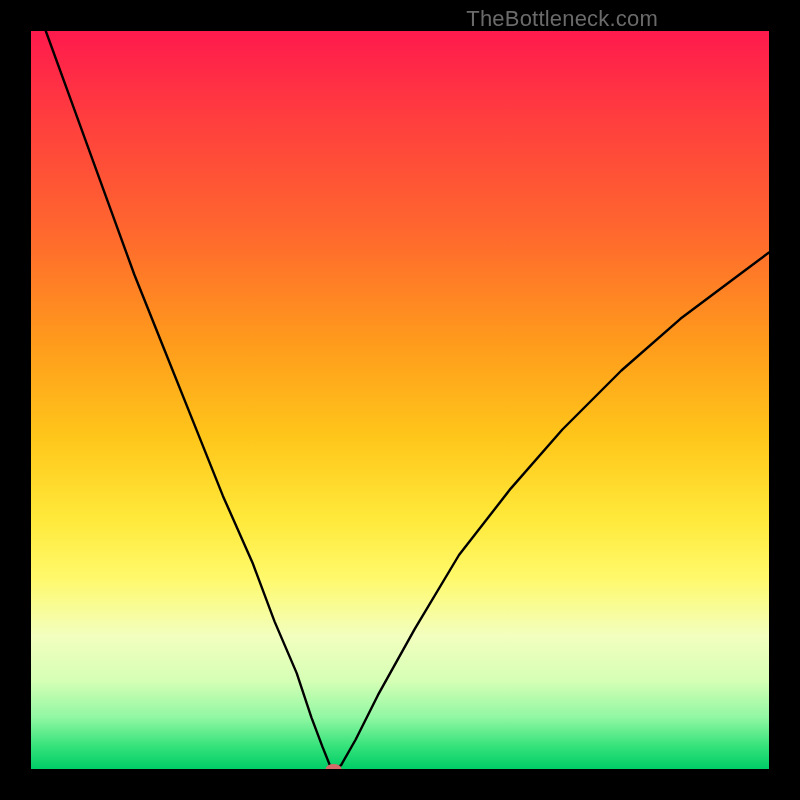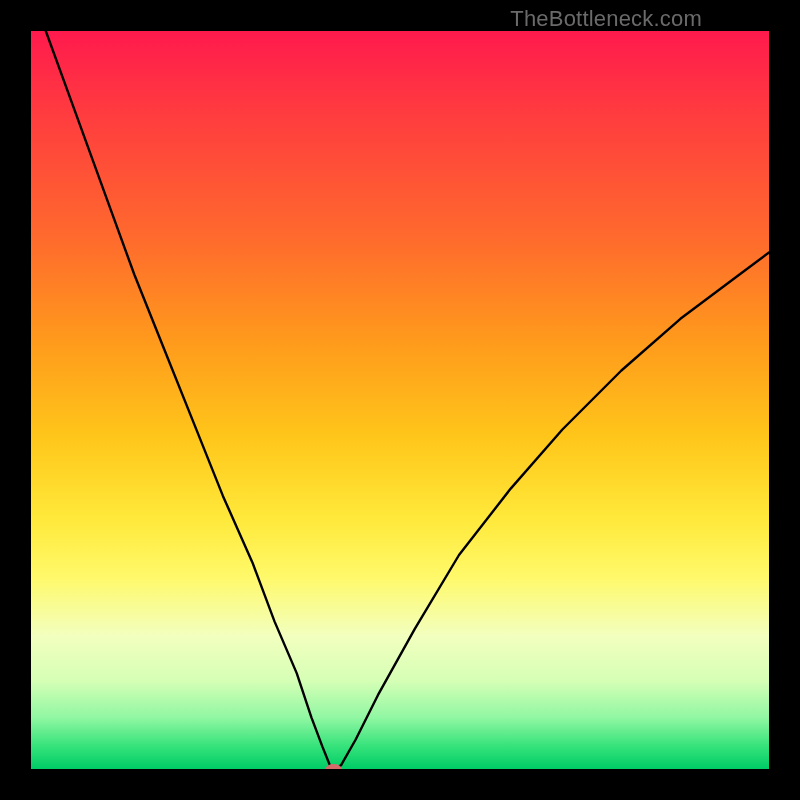--- a/index.html
+++ b/index.html
@@ -9,21 +9,20 @@
     height: 800px;
     overflow: hidden;
     background: #000;
     font-family: Arial, Helvetica, sans-serif;
   }
   .stage {
     position: relative;
     width: 668px;
     height: 800px;
     background: #000;
-    padding-left: 44px;
   }
   .plot-area {
     position: absolute;
     left: 31px;
     top: 31px;
     width: 738px;
     height: 738px;
     background: linear-gradient(to bottom,
       #ff1a4d 0%,
       #ff3e3e 12%,

